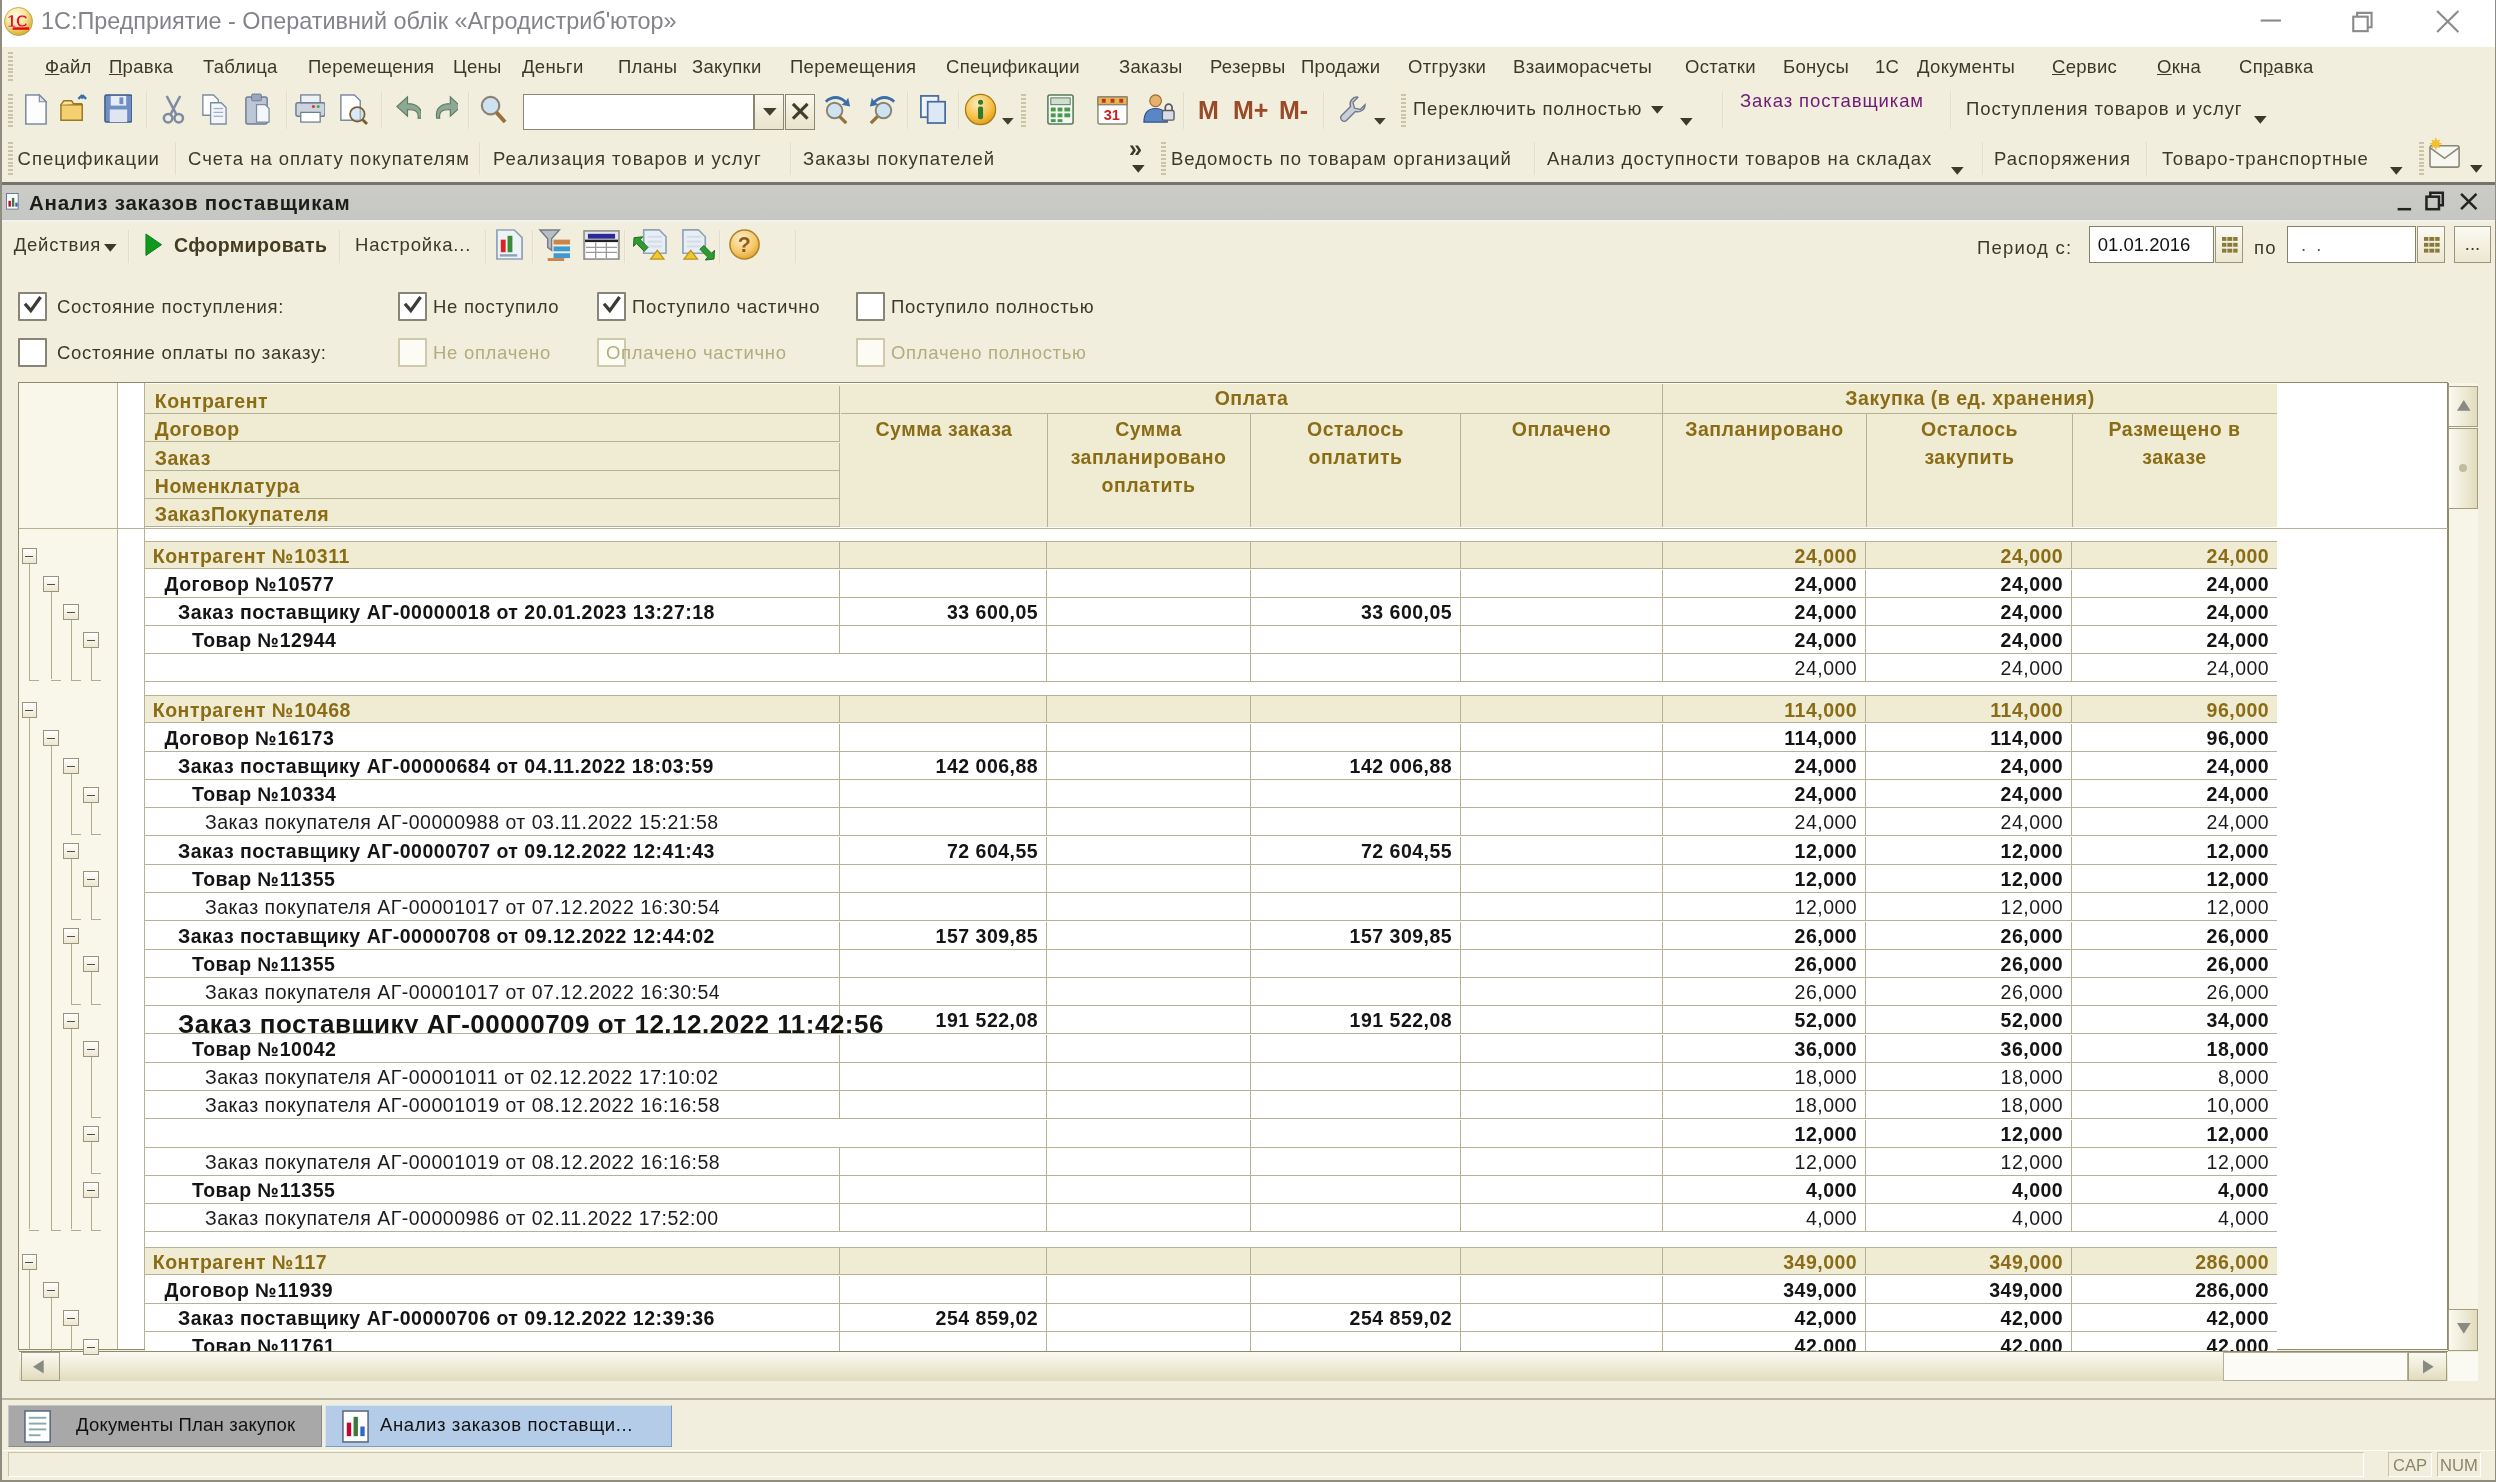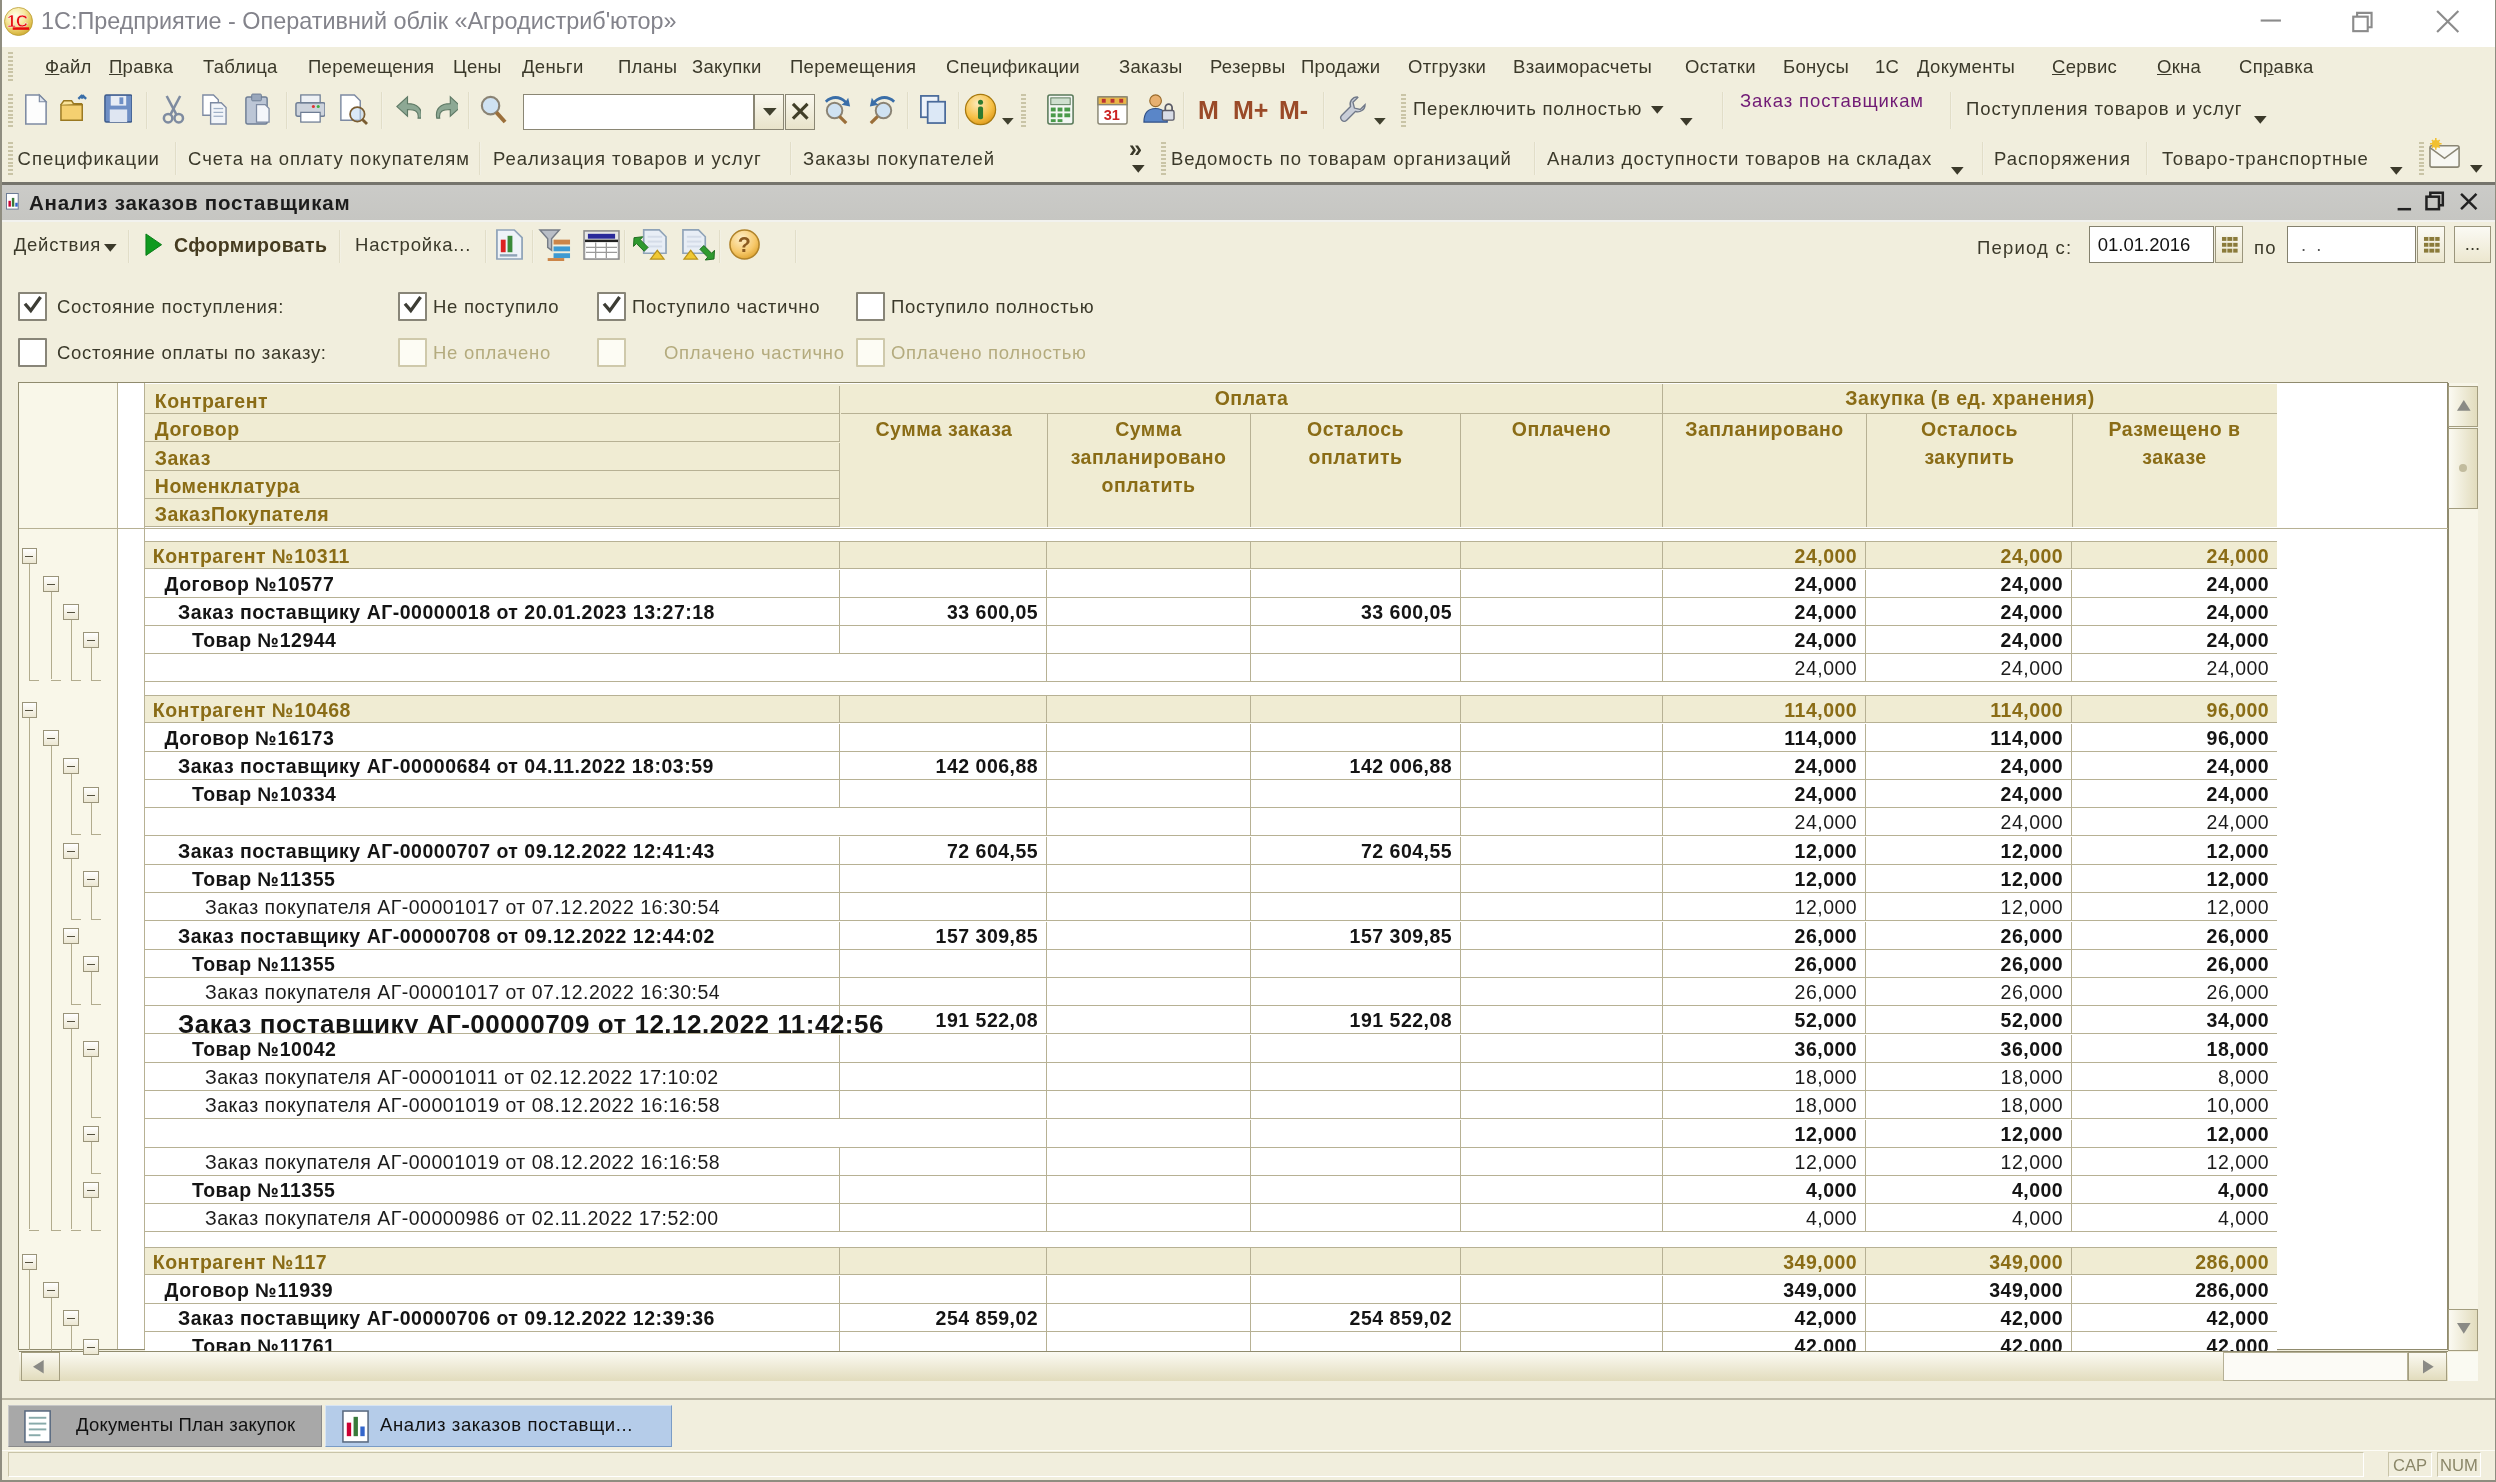--- a/index.html
+++ b/index.html
@@ -408,21 +408,21 @@
 <div class="cl" style="left:57px;top:296px">Состояние поступления:</div>
 <div class="cl" style="left:433px;top:296px">Не поступило</div>
 <div class="cl" style="left:632px;top:296px">Поступило частично</div>
 <div class="cl" style="left:891px;top:296px">Поступило полностью</div>
 <div class="chk" style="left:17.6px;top:338px"></div>
 <div class="chk-d" style="left:398px;top:338px"></div>
 <div class="chk-d" style="left:597px;top:338px"></div>
 <div class="chk-d" style="left:856px;top:338px"></div>
 <div class="cl" style="left:57px;top:342px">Состояние оплаты по заказу:</div>
 <div class="cl-d" style="left:433px;top:342px">Не оплачено</div>
-<div class="cl-d" style="left:664px;top:342px">Оплачено частично</div>
+<div class="cl-d" style="left:606px;top:342px">Оплачено частично</div>
 <div class="cl-d" style="left:891px;top:342px">Оплачено полностью</div>
 <div class="a" style="left:0;top:382px;width:2497px;height:1015px;background:#f1eedd"></div>
 <div class="a" style="left:17.6px;top:382px;width:2430px;height:968px;background:#fff;border:1px solid #908b6e"></div>
 <div class="a" style="left:18.5px;top:383px;width:99px;height:966px;background:#f9f7e9;border-right:1px solid #b7b194"></div>
 <div class="a" style="left:144px;top:383px;width:1px;height:966px;background:#b7b194"></div>
 <div class="a" style="left:145px;top:384px;width:2132px;height:143px;background:#f0ecd3;"></div>
 <div class="a" style="left:145px;top:386px;width:695px;height:28px;border-bottom:1px solid #b7b194;border-right:1px solid #b7b194;font-size:19.5px;letter-spacing:0.5px;font-weight:bold;color:#8a6c16;padding:3.9px 0 0 9.8px">Контрагент</div>
 <div class="a" style="left:145px;top:414px;width:695px;height:28px;border-bottom:1px solid #b7b194;border-right:1px solid #b7b194;font-size:19.5px;letter-spacing:0.5px;font-weight:bold;color:#8a6c16;padding:3.9px 0 0 9.8px">Договор</div>
 <div class="a" style="left:145px;top:443px;width:695px;height:28px;border-bottom:1px solid #b7b194;border-right:1px solid #b7b194;font-size:19.5px;letter-spacing:0.5px;font-weight:bold;color:#8a6c16;padding:3.9px 0 0 9.8px">Заказ</div>
 <div class="a" style="left:145px;top:471px;width:695px;height:28px;border-bottom:1px solid #b7b194;border-right:1px solid #b7b194;font-size:19.5px;letter-spacing:0.5px;font-weight:bold;color:#8a6c16;padding:3.9px 0 0 9.8px">Номенклатура</div>
@@ -520,20 +520,21 @@
 <div style="position:absolute;left:0;top:0;width:695px;height:100%;border-right:1px solid #b7b194;font-size:19.5px;letter-spacing:0.5px;font-weight:bold;color:#141414;padding:2.9px 0 0 47px;white-space:nowrap">Товар №10334</div>
 <div style="position:absolute;left:695px;top:0;width:207px;height:100%;border-right:1px solid #b7b194;font-size:19.5px;letter-spacing:0.5px;font-weight:bold;color:#141414;text-align:right;padding:2.9px 7.8px 0 0"></div>
 <div style="position:absolute;left:902px;top:0;width:204px;height:100%;border-right:1px solid #b7b194;font-size:19.5px;letter-spacing:0.5px;font-weight:bold;color:#141414;text-align:right;padding:2.9px 7.8px 0 0"></div>
 <div style="position:absolute;left:1106px;top:0;width:210px;height:100%;border-right:1px solid #b7b194;font-size:19.5px;letter-spacing:0.5px;font-weight:bold;color:#141414;text-align:right;padding:2.9px 7.8px 0 0"></div>
 <div style="position:absolute;left:1316px;top:0;width:202px;height:100%;border-right:1px solid #b7b194;font-size:19.5px;letter-spacing:0.5px;font-weight:bold;color:#141414;text-align:right;padding:2.9px 7.8px 0 0"></div>
 <div style="position:absolute;left:1517px;top:0;width:204px;height:100%;border-right:1px solid #b7b194;font-size:19.5px;letter-spacing:0.5px;font-weight:bold;color:#141414;text-align:right;padding:2.9px 7.8px 0 0">24,000</div>
 <div style="position:absolute;left:1721px;top:0;width:206px;height:100%;border-right:1px solid #b7b194;font-size:19.5px;letter-spacing:0.5px;font-weight:bold;color:#141414;text-align:right;padding:2.9px 7.8px 0 0">24,000</div>
 <div style="position:absolute;left:1927px;top:0;width:205px;height:100%;font-size:19.5px;letter-spacing:0.5px;font-weight:bold;color:#141414;text-align:right;padding:2.9px 7.8px 0 0">24,000</div>
 </div>
 <div class="a" style="left:145px;top:808px;width:2132px;height:28px;background:#fff;border-bottom:1px solid #b7b194;overflow:hidden">
+<div style="position:absolute;left:0;top:0;width:695px;height:100%;border-right:1px solid #b7b194;font-size:19.5px;letter-spacing:0.5px;font-weight:normal;color:#1c1c1c;padding:2.9px 0 0 60px;white-space:nowrap">Заказ покупателя АГ-00000988 от 03.11.2022 15:21:58</div>
 <div style="position:absolute;left:695px;top:0;width:207px;height:100%;border-right:1px solid #b7b194;font-size:19.5px;letter-spacing:0.5px;font-weight:normal;color:#1c1c1c;text-align:right;padding:2.9px 7.8px 0 0"></div>
 <div style="position:absolute;left:902px;top:0;width:204px;height:100%;border-right:1px solid #b7b194;font-size:19.5px;letter-spacing:0.5px;font-weight:normal;color:#1c1c1c;text-align:right;padding:2.9px 7.8px 0 0"></div>
 <div style="position:absolute;left:1106px;top:0;width:210px;height:100%;border-right:1px solid #b7b194;font-size:19.5px;letter-spacing:0.5px;font-weight:normal;color:#1c1c1c;text-align:right;padding:2.9px 7.8px 0 0"></div>
 <div style="position:absolute;left:1316px;top:0;width:202px;height:100%;border-right:1px solid #b7b194;font-size:19.5px;letter-spacing:0.5px;font-weight:normal;color:#1c1c1c;text-align:right;padding:2.9px 7.8px 0 0"></div>
 <div style="position:absolute;left:1517px;top:0;width:204px;height:100%;border-right:1px solid #b7b194;font-size:19.5px;letter-spacing:0.5px;font-weight:normal;color:#1c1c1c;text-align:right;padding:2.9px 7.8px 0 0">24,000</div>
 <div style="position:absolute;left:1721px;top:0;width:206px;height:100%;border-right:1px solid #b7b194;font-size:19.5px;letter-spacing:0.5px;font-weight:normal;color:#1c1c1c;text-align:right;padding:2.9px 7.8px 0 0">24,000</div>
 <div style="position:absolute;left:1927px;top:0;width:205px;height:100%;font-size:19.5px;letter-spacing:0.5px;font-weight:normal;color:#1c1c1c;text-align:right;padding:2.9px 7.8px 0 0">24,000</div>
 </div>
 <div class="a" style="left:145px;top:837px;width:2132px;height:28px;background:#fff;border-bottom:1px solid #b7b194;overflow:hidden">
 <div style="position:absolute;left:0;top:0;width:695px;height:100%;border-right:1px solid #b7b194;font-size:19.5px;letter-spacing:0.5px;font-weight:bold;color:#141414;padding:2.9px 0 0 33px;white-space:nowrap">Заказ поставщику АГ-00000707 от 09.12.2022 12:41:43</div>

